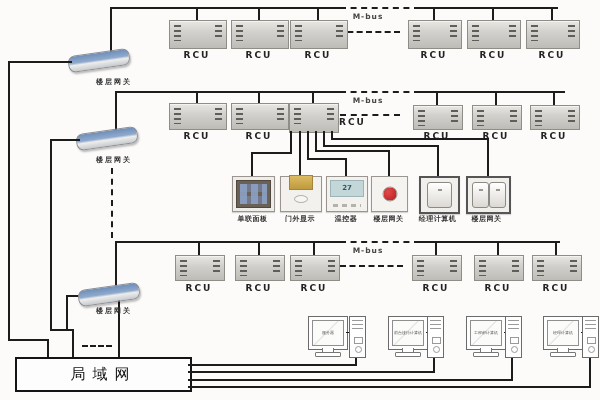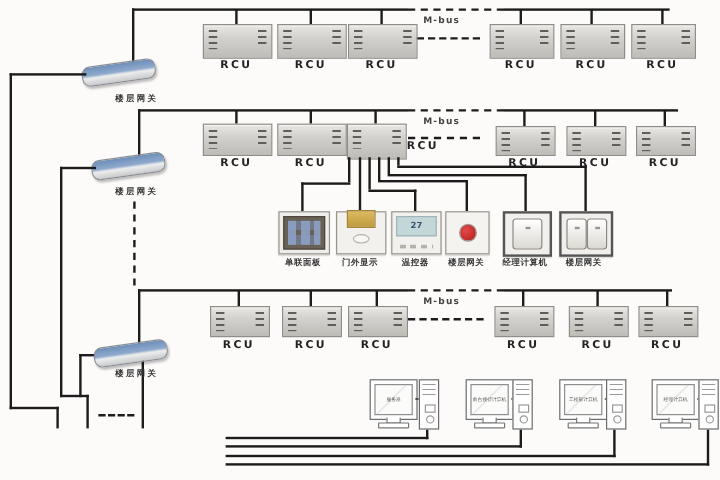--- a/index.html
+++ b/index.html
@@ -284,20 +284,21 @@
   <div class="lbl rcu-lbl" style="left:532px;top:283px;width:48px">RCU</div>
 
   <div class="vl" style="left:115px;top:241px;height:48px"></div>
   <div class="vl" style="left:118px;top:299px;height:58px"></div>
   <div class="hl" style="left:66px;top:295px;width:18px"></div>
   <div class="vl" style="left:66px;top:295px;height:36px"></div>
   <div class="gw" style="left:78px;top:286px"></div>
   <div class="lbl gw-lbl" style="left:84px;top:306px;width:60px">楼层网关</div>
   <div class="hd" style="left:82px;top:345px;width:30px"></div>
 
+  <div class="lan" style="left:15px;top:357px;width:173px;height:31px;line-height:31px">局域网</div>
 
   <div class="hl" style="left:188px;top:364px;width:169px"></div>
   <div class="vl" style="left:355px;top:356px;height:10px"></div>
   <div class="hl" style="left:188px;top:371px;width:247px"></div>
   <div class="vl" style="left:433px;top:356px;height:17px"></div>
   <div class="hl" style="left:188px;top:379px;width:325px"></div>
   <div class="vl" style="left:511px;top:356px;height:25px"></div>
   <div class="hl" style="left:188px;top:386px;width:403px"></div>
   <div class="vl" style="left:589px;top:356px;height:32px"></div>
 

